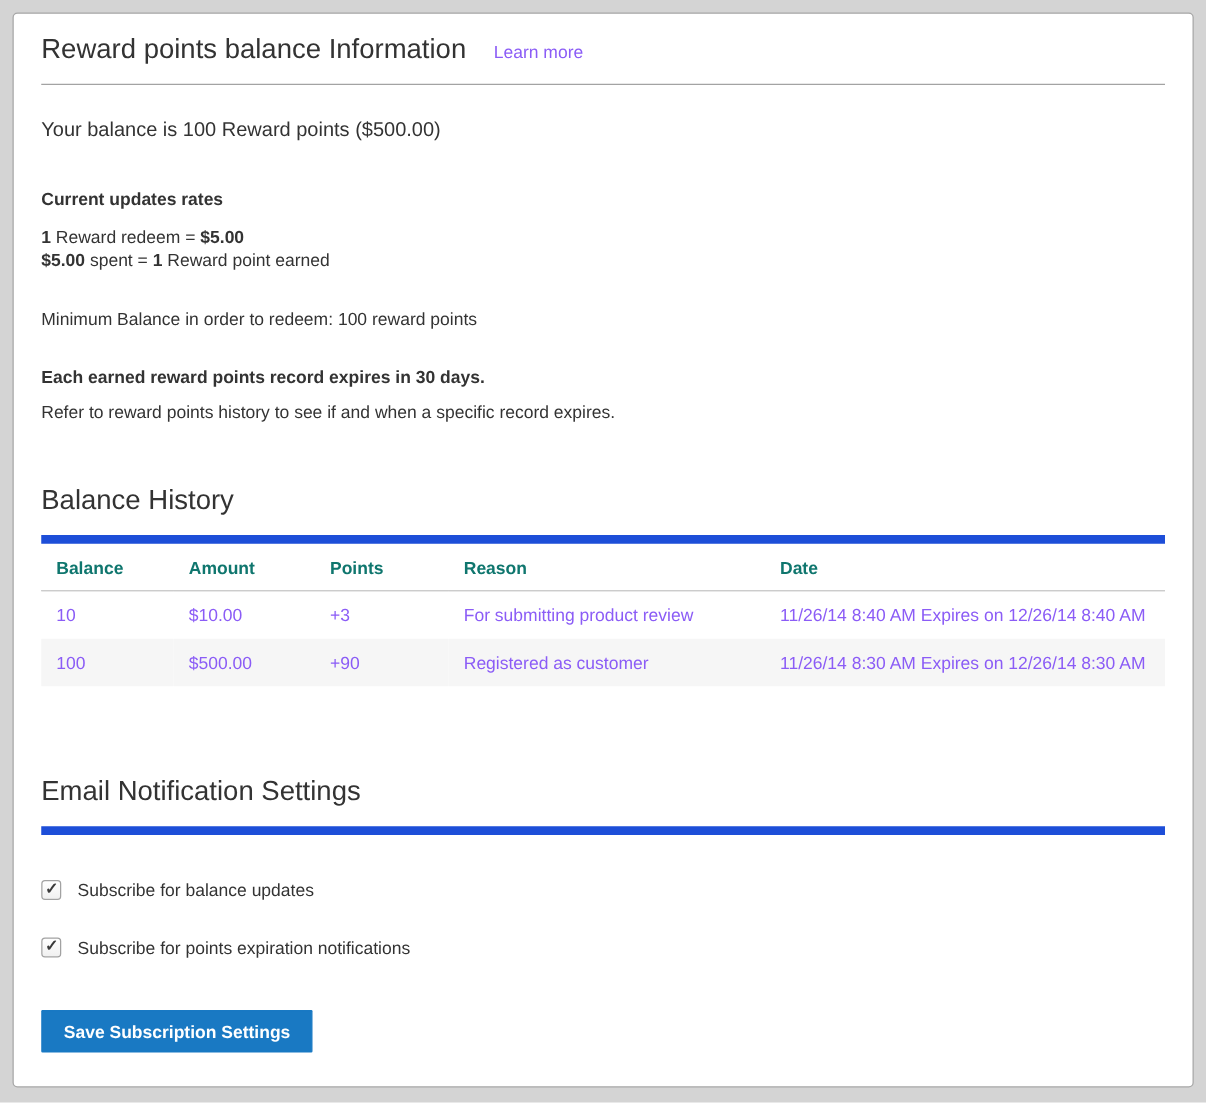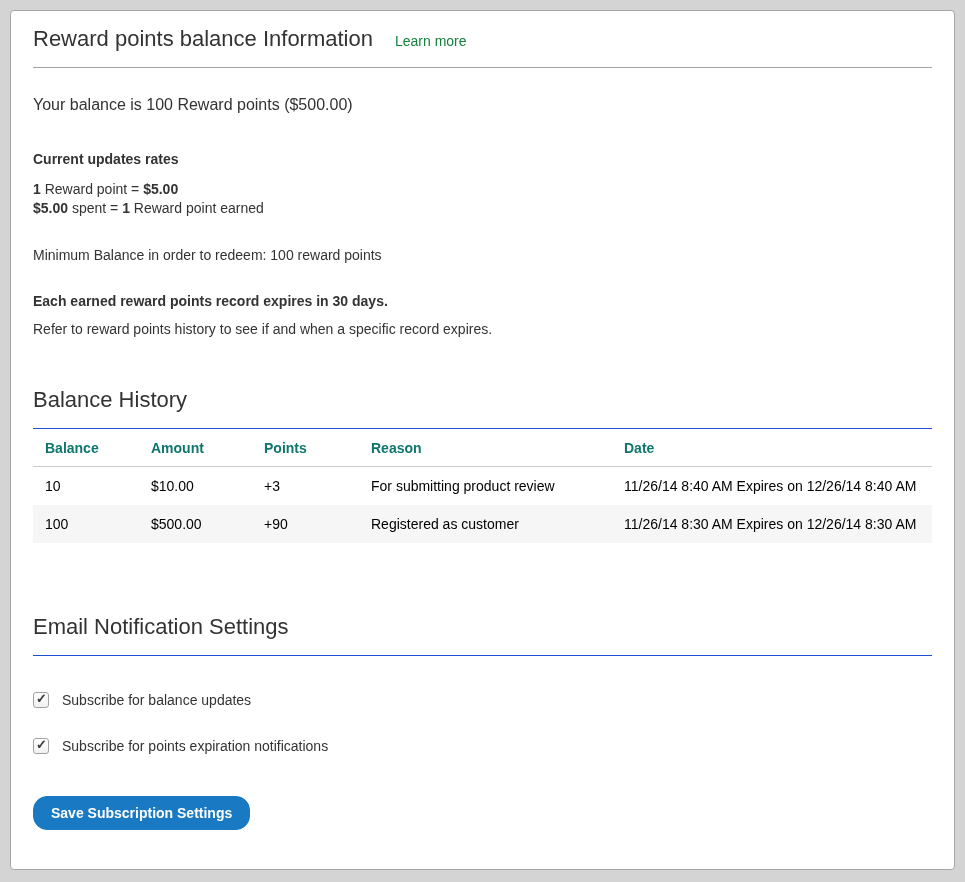--- a/index.html
+++ b/index.html
@@ -29,21 +29,21 @@
   }
   h1.block-title {
     margin: 0;
     font-size: 22px;
     font-weight: 300;
     line-height: 28px;
     color: #333333;
   }
   a.learn-more {
     font-size: 14px;
-    color: #15803d;
+    color: #8b5cf6;
     text-decoration: none;
     cursor: pointer;
   }
 
   .balance-summary {
     margin: 26px 0 0 0;
     font-size: 16px;
     line-height: 22px;
     font-weight: 400;
   }
@@ -68,41 +68,41 @@
   .rates p { margin: 0; font-size: 14px; line-height: 19px; }
 
   
   h2.section-title {
     margin: 0;
     font-size: 22px;
     font-weight: 300;
     line-height: 28px;
     color: #333333;
     padding-bottom: 14px;
-    border-bottom: 1px solid #1d4ed8;
+    border-bottom: 7px solid #1d4ed8;
   }
   .history-section { margin-top: 48px; }
   .notif-section { margin-top: 70px; }
 
   
   table.history-table {
     width: 100%;
     border-collapse: collapse;
     font-size: 14px;
   }
   table.history-table th {
     text-align: left;
     font-weight: 700;
     padding: 11px 12px 10px 12px;
     border-bottom: 1px solid #cccccc;
     color: #0f766e;
   }
   table.history-table td {
     padding: 11px 12px;
-    color: #000000;
+    color: #8b5cf6;
   }
   table.history-table tbody tr.stripe { background: #f6f6f6; }
   .col-balance { width: 106px; }
   .col-amount  { width: 113px; }
   .col-points  { width: 107px; }
   .col-reason  { width: 253px; }
 
   
   .checkbox-row {
     display: flex;
@@ -135,21 +135,21 @@
     font-weight: 700;
     color: #3a3a3a;
   }
 
   
   .save-button {
     margin-top: 42px;
     display: inline-block;
     background: #1979c3;
     border: 1px solid #1979c3;
-    border-radius: 14px;
+    border-radius: 1px;
     color: #ffffff;
     font-family: "Liberation Sans", sans-serif;
     font-size: 14px;
     font-weight: 700;
     padding: 8px 17px;
     cursor: pointer;
   }
 </style>
 </head>
 <body>
@@ -160,21 +160,21 @@
     <div class="block-title-row">
       <h1 class="block-title">Reward points balance Information</h1>
       <a class="learn-more">Learn more</a>
     </div>
 
     <p class="balance-summary">Your balance is 100 Reward points ($500.00)</p>
 
     <p class="label-bold mt-34">Current updates rates</p>
 
     <div class="rates mt-12">
-      <p><strong>1</strong><span> Reward point = </span><strong>$5.00</strong></p>
+      <p><strong>1</strong><span> Reward redeem = </span><strong>$5.00</strong></p>
       <p><strong>$5.00</strong><span> spent = </span><strong>1</strong><span> Reward point earned</span></p>
     </div>
 
     <p class="text-regular mt-14">Minimum Balance in order to redeem: 100 reward points</p>
 
     <p class="label-bold mt-28">Each earned reward points record expires in 30 days.</p>
     <p class="text-regular mt-10">Refer to reward points history to see if and when a specific record expires.</p>
 
     <div class="history-section">
       <h2 class="section-title">Balance History</h2>

